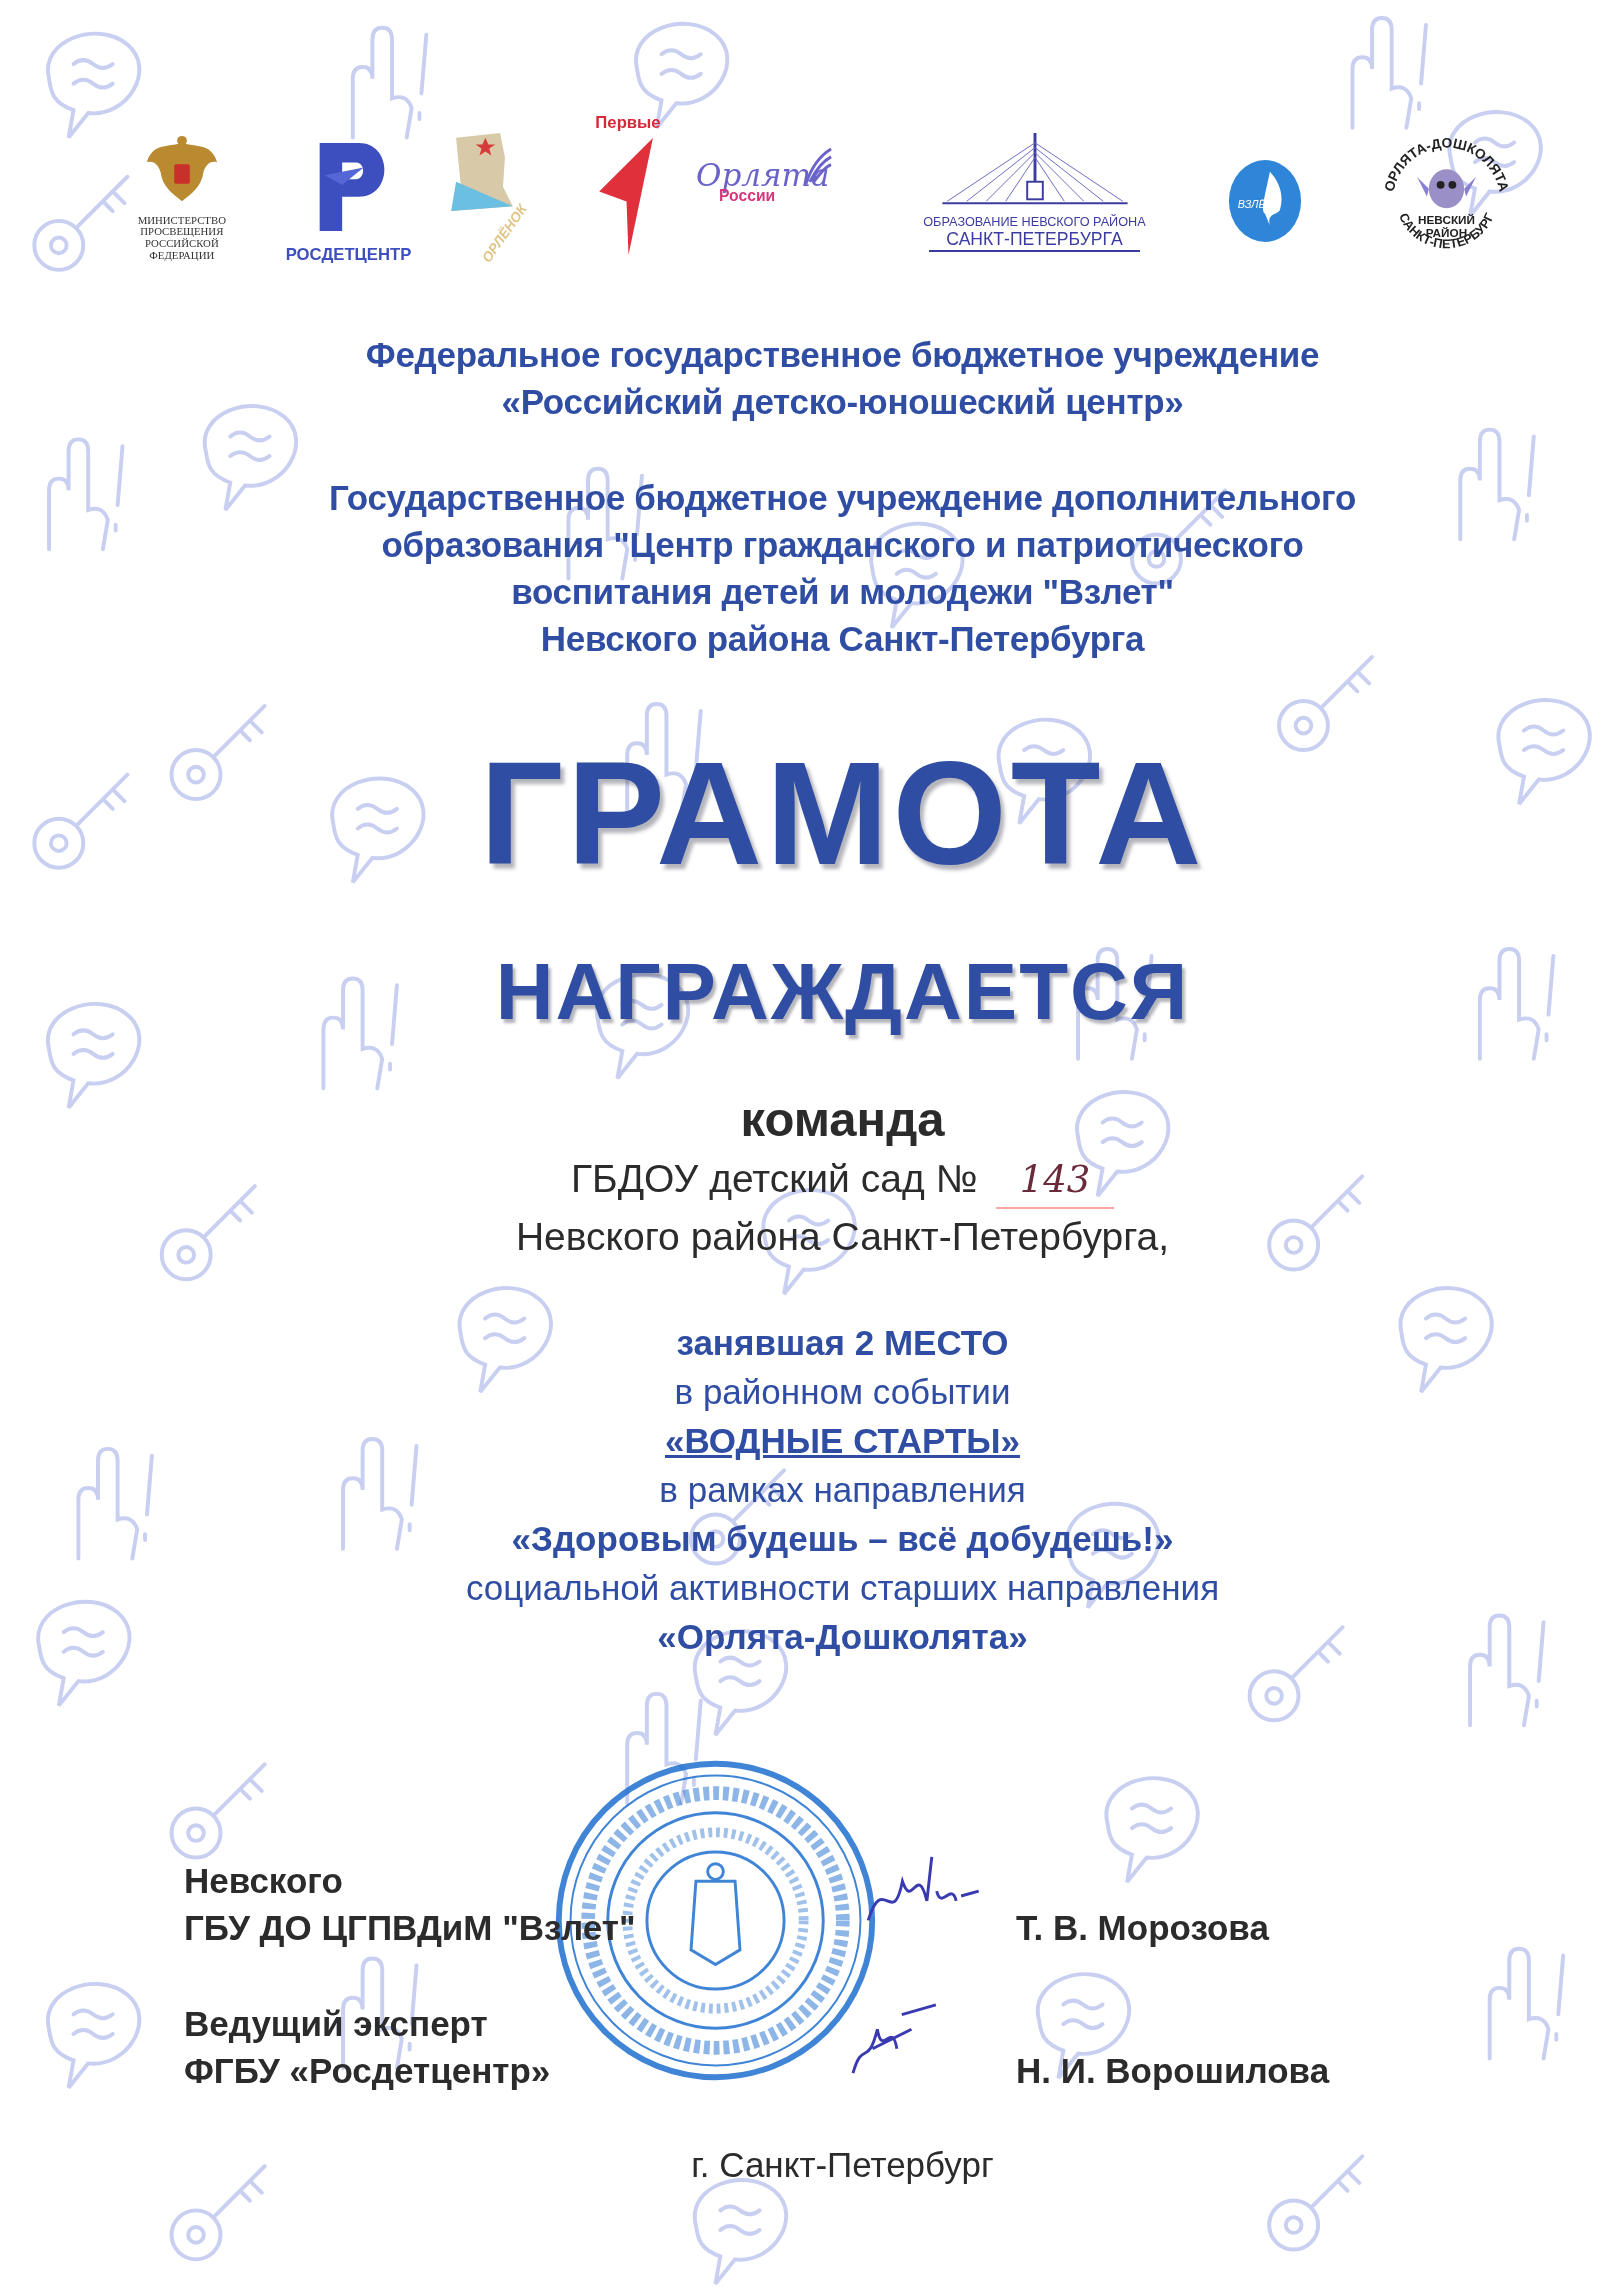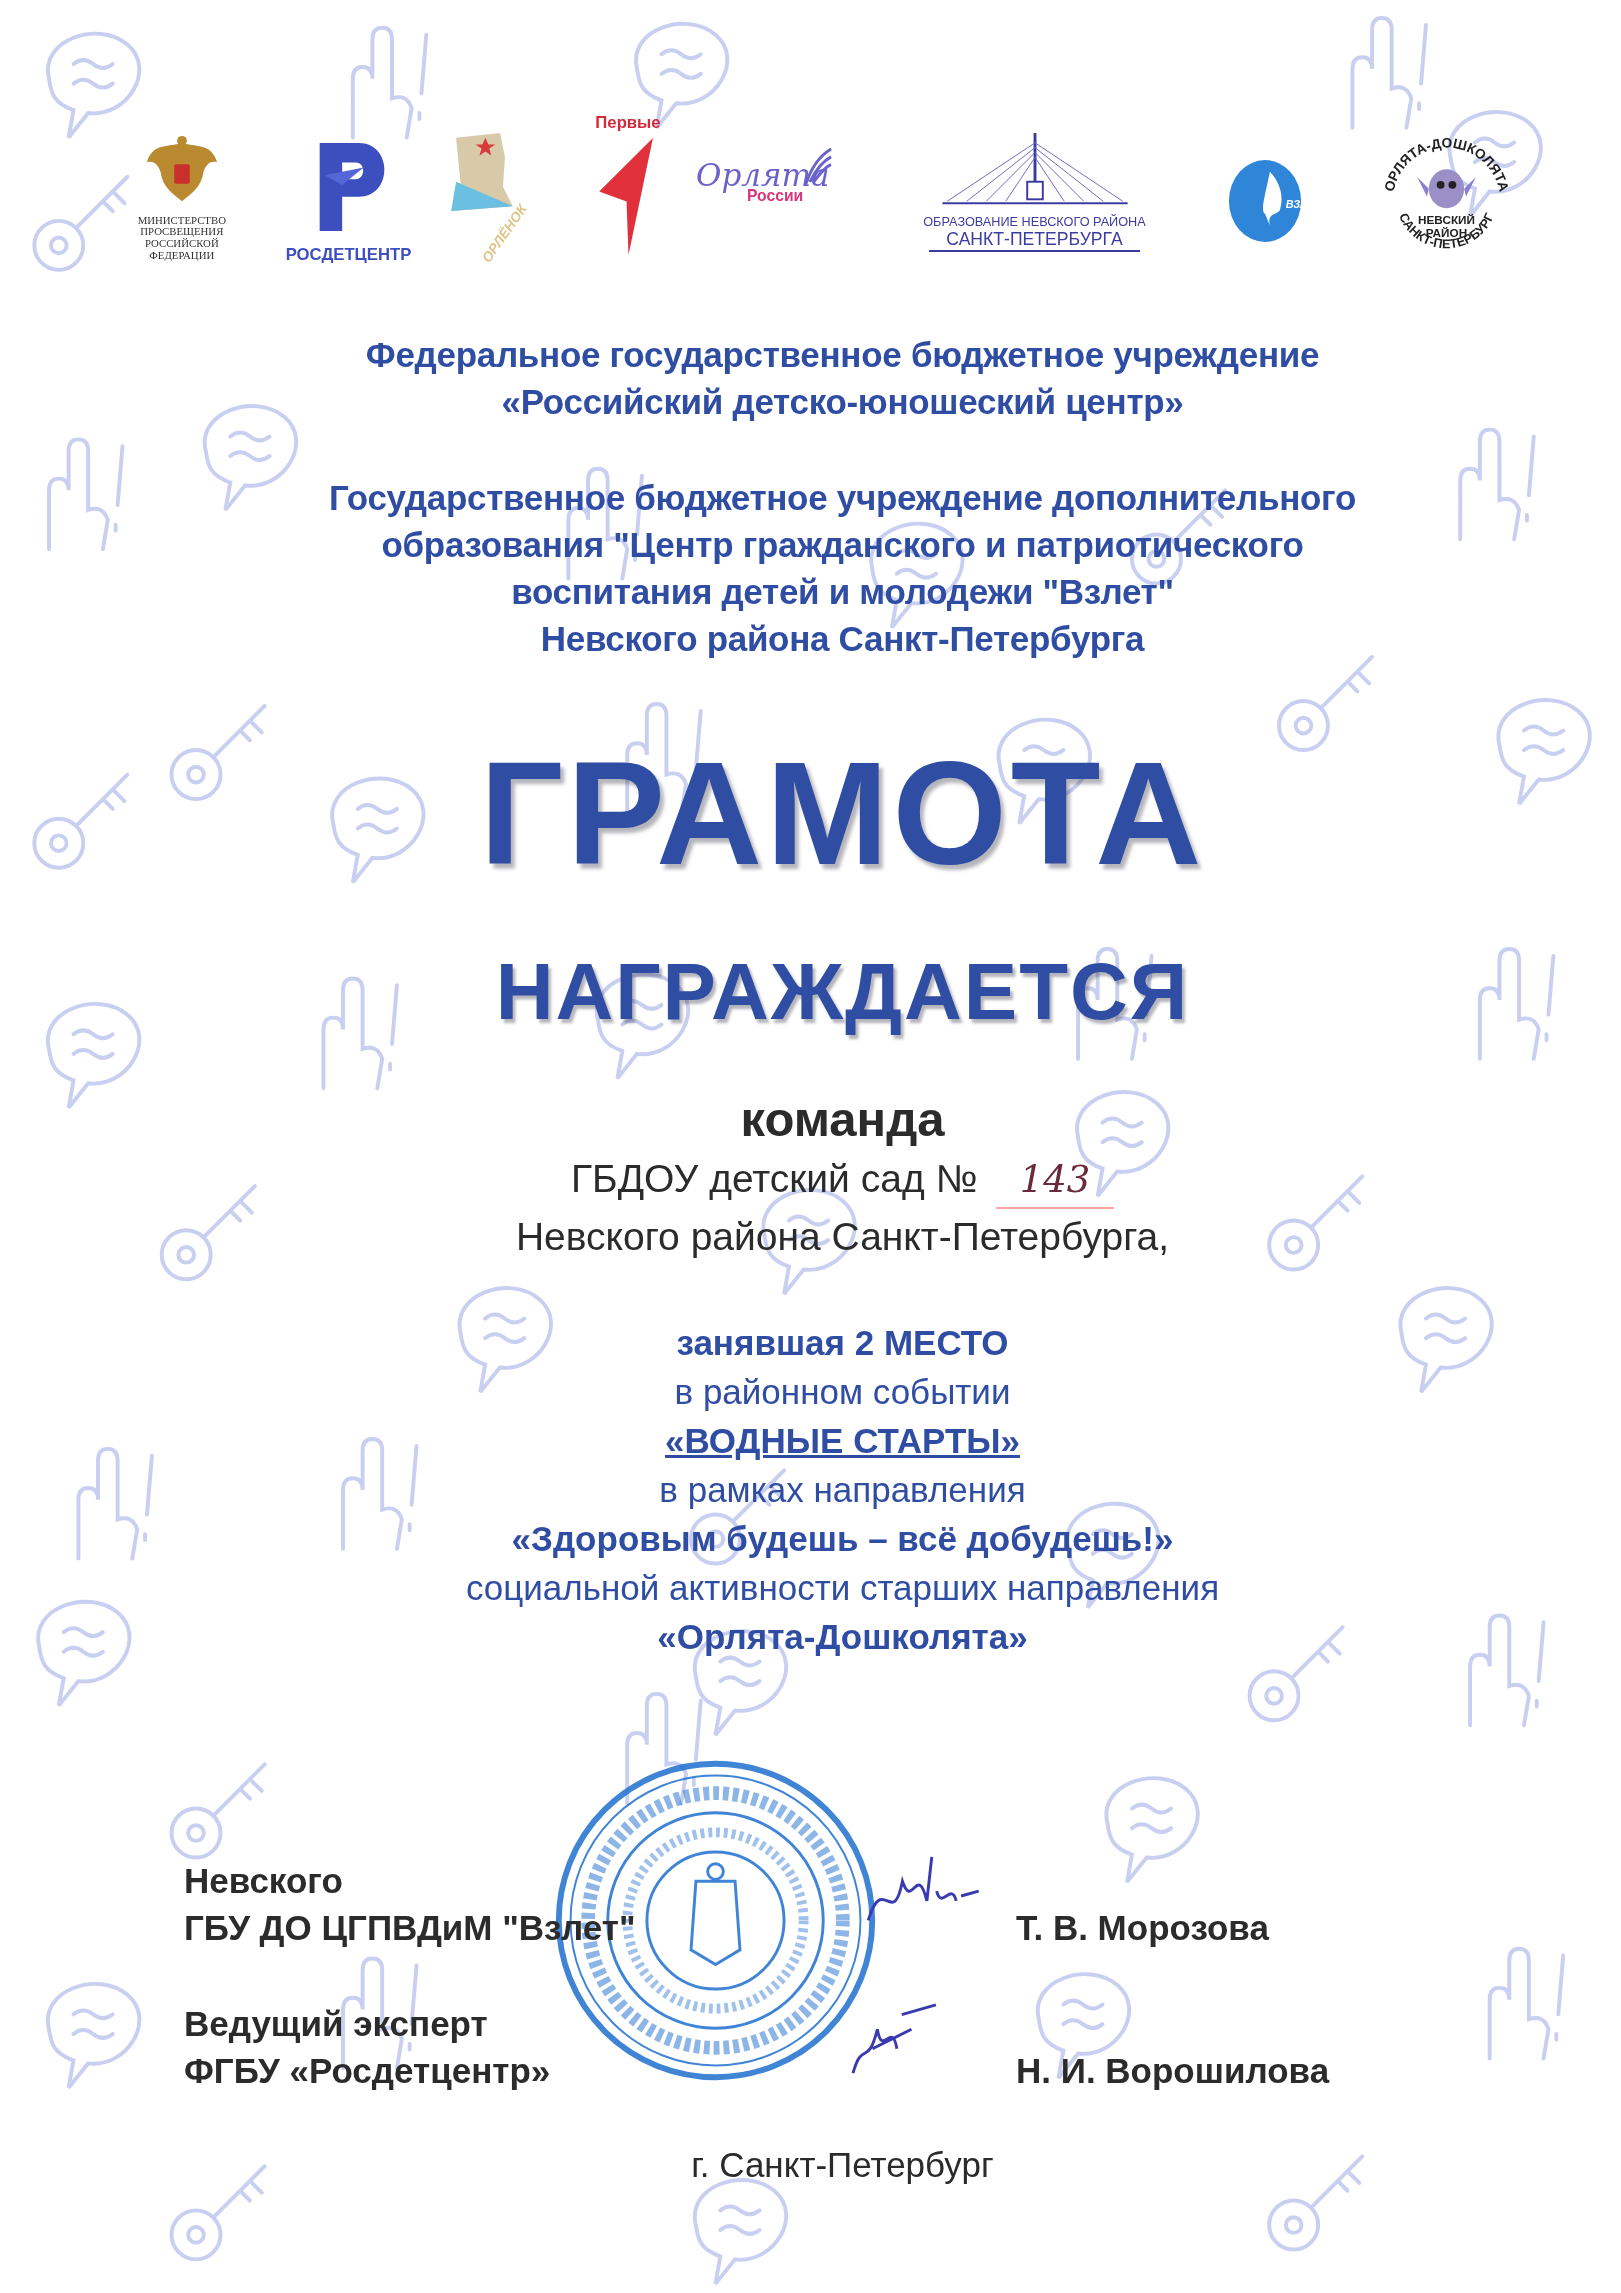--- a/index.html
+++ b/index.html
@@ -129,21 +129,21 @@
 
   <div class="logo" style="left:461px; top:0px; width:98px; height:167px; text-align:center;">
     <div style="font-weight:bold; font-size:16.7px; color:#d52a3a;">Первые</div>
     <svg width="69" height="127" viewBox="0 0 70 130">
       <path d="M60 5 L 35 125 L 33 70 L 5 60 Z" fill="#e0303c"></path>
     </svg>
   </div>
 
   <div class="logo" style="left:578px; top:44px; width:118px; height:88px;">
     <div style="font-family:'DejaVu Serif',serif; font-style:italic; font-size:31px; color:#6a63c9;">Орлята</div>
-    <div style="font-weight:bold; font-size:15.7px; color:#d8347a; margin-left:51px; margin-top:-5.9px;">России</div>
+    <div style="font-weight:bold; font-size:15.7px; color:#d8347a; margin-left:23px; margin-top:-5.9px;">России</div>
     <svg width="29" height="39" viewBox="0 0 30 40" style="position:absolute; left:108px; top:-9.8px;">
       <path d="M2 38 C 8 20, 18 8, 28 2 M6 36 C 12 24, 20 14, 28 10 M10 36 C 16 28, 22 20, 28 18" stroke="#6a63c9" stroke-width="3" fill="none"></path>
     </svg>
   </div>
 
   <div class="logo" style="left:784px; top:19.6px; width:265px; height:137px; text-align:center;">
     <svg width="196" height="78" viewBox="0 0 200 80">
       <line x1="100" y1="0" x2="100" y2="60" stroke="#3c3ca0" stroke-width="3"></line>
       <g stroke="#6a6ac0" stroke-width="1">
         <line x1="100" y1="10" x2="10" y2="70"></line>
@@ -160,21 +160,21 @@
     </svg>
     <div style="font-size:12.7px; color:#3c3ca0;">ОБРАЗОВАНИЕ НЕВСКОГО РАЙОНА</div>
     <div style="font-size:17.6px; color:#3c3ca0; border-bottom:2px solid #3c3ca0; display:inline-block; padding:0 17.6px;">САНКТ-ПЕТЕРБУРГА</div>
   </div>
 
   <div class="logo" style="left:1108px; top:44px; width:78px; height:88px;">
     <svg width="78" height="88" viewBox="0 0 80 90">
       <ellipse cx="40" cy="45" rx="37" ry="42" fill="#2f86d8"></ellipse>
       <path d="M45 15 C 55 25, 60 40, 55 55 C 50 60, 42 58, 45 70 L 40 58 C 35 55, 40 40, 45 15 Z" fill="#ffffff"></path>
     </svg>
-    <div style="position:absolute; left:11.8px; top:41px; color:#fff; font-style:italic; font-size:10.8px; font-weight:bold;margin-left:48px;">ВЗЛЁТ</div>
+    <div style="position:absolute; left:11.8px; top:41px; color:#fff; font-style:italic; font-size:10.8px; font-weight:normal;">ВЗЛЁТ</div>
   </div>
 
   <div class="logo" style="left:1255px; top:14.7px; width:147px; height:147px;">
     <svg width="147" height="147" viewBox="0 0 150 150">
       <defs>
         <path id="arcTop" d="M 20 75 A 55 55 0 0 1 130 75"></path>
         <path id="arcBot" d="M 25 85 A 52 52 0 0 0 125 85"></path>
       </defs>
       <text font-family="Liberation Sans, sans-serif" font-weight="bold" font-size="14" fill="#222"><textPath href="#arcTop" startOffset="50%" text-anchor="middle">ОРЛЯТА-ДОШКОЛЯТА</textPath></text>
       <text font-family="Liberation Sans, sans-serif" font-weight="bold" font-size="13" fill="#222"><textPath href="#arcBot" startOffset="50%" text-anchor="middle">САНКТ-ПЕТЕРБУРГ</textPath></text>

